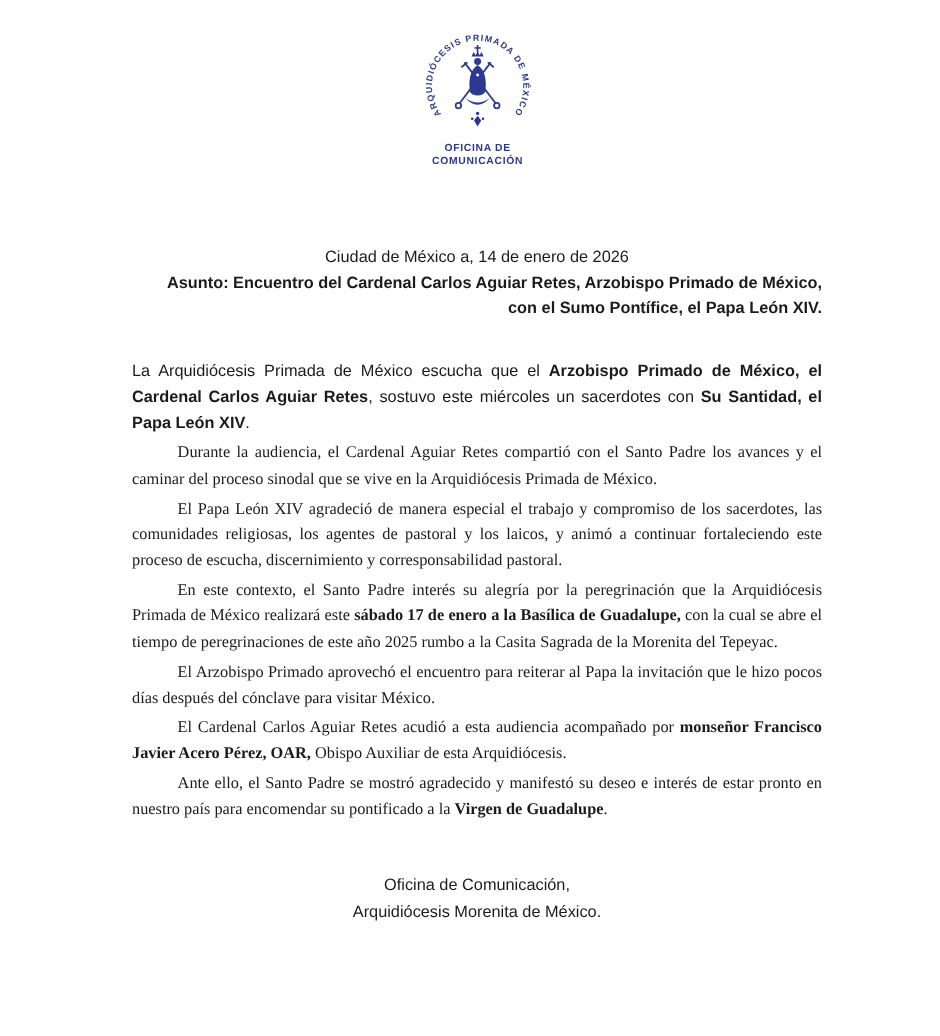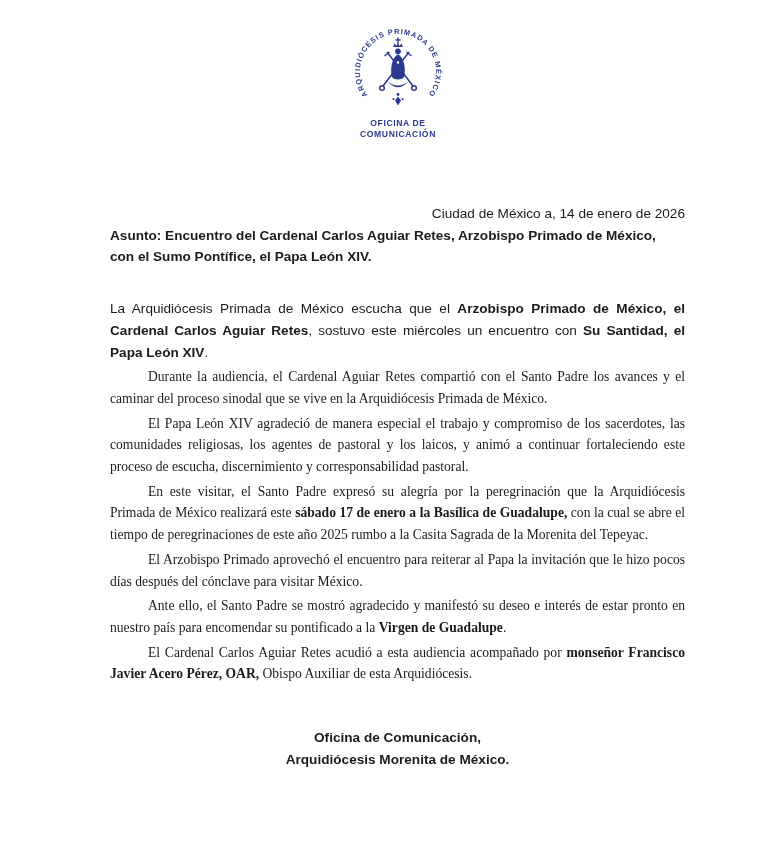--- a/index.html
+++ b/index.html
@@ -13,45 +13,45 @@
   .page {
     box-sizing: border-box;
     width: 783px; height: 863px;
     padding: 25px 98px 0 110px;
   }
   .logo-wrap { text-align: center; height: 116px; }
   .logo-svg { width: 126px; height: 116px; display: inline-block; }
 
   .header-block { margin-top: 62px; }
   .dateline {
-    text-align: right;
+    text-align: center;
     font-size: 13.6px;
     line-height: 21.7px;
   }
   .subject {
-    text-align: left;
+    text-align: right;
     font-weight: bold;
     font-size: 13.6px;
     line-height: 21.7px;
   }
 
   .body-block { margin-top: 30px; }
   .body-block p {
     margin: 0 0 3px 0;
     font-size: 13.6px;
     line-height: 21.7px;
     text-align: justify;
   }
   .body-block p.indent { text-indent: 38px; font-family: Liberation Serif, serif; }
   .b { font-weight: bold; }
 
   .footer-block {
     margin-top: 42px;
     text-align: center;
-    font-weight: bold;
+    font-weight: normal;
     font-size: 13.6px;
     line-height: 21.7px;
   }
 </style>
 </head>
 <body>
 
 <div class="page">
 
   <div class="logo-wrap">
@@ -96,27 +96,27 @@
     </svg>
   </div>
 
   <div class="header-block">
     <div class="dateline">Ciudad de México a, 14 de enero de 2026</div>
     <div class="subject">Asunto: Encuentro del Cardenal Carlos Aguiar Retes, Arzobispo Primado de México,</div>
     <div class="subject">con el Sumo Pontífice, el Papa León XIV.</div>
   </div>
 
   <main class="body-block" id="body-paragraphs">
-      <p class=""><span>La Arquidiócesis Primada de México escucha que el </span><span class="b">Arzobispo Primado de México, el Cardenal Carlos Aguiar Retes</span><span>, sostuvo este miércoles un encuentro con </span><span class="b">Su Santidad, el Papa León XIV</span><span>.</span></p>
+      <p class=""><span>La Arquidiócesis Primada de México escucha que el </span><span class="b">Arzobispo Primado de México, el Cardenal Carlos Aguiar Retes</span><span>, sostuvo este miércoles un sacerdotes con </span><span class="b">Su Santidad, el Papa León XIV</span><span>.</span></p>
       <p class="indent"><span>Durante la audiencia, el Cardenal Aguiar Retes compartió con el Santo Padre los avances y el caminar del proceso sinodal que se vive en la Arquidiócesis Primada de México.</span></p>
       <p class="indent"><span>El Papa León XIV agradeció de manera especial el trabajo y compromiso de los sacerdotes, las comunidades religiosas, los agentes de pastoral y los laicos, y animó a continuar fortaleciendo este proceso de escucha, discernimiento y corresponsabilidad pastoral.</span></p>
-      <p class="indent"><span>En este visitar, el Santo Padre expresó su alegría por la peregrinación que la Arquidiócesis Primada de México realizará este </span><span class="b">sábado 17 de enero a la Basílica de Guadalupe,</span><span> con la cual se abre el tiempo de peregrinaciones de este año 2025 rumbo a la Casita Sagrada de la Morenita del Tepeyac.</span></p>
+      <p class="indent"><span>En este contexto, el Santo Padre interés su alegría por la peregrinación que la Arquidiócesis Primada de México realizará este </span><span class="b">sábado 17 de enero a la Basílica de Guadalupe,</span><span> con la cual se abre el tiempo de peregrinaciones de este año 2025 rumbo a la Casita Sagrada de la Morenita del Tepeyac.</span></p>
       <p class="indent"><span>El Arzobispo Primado aprovechó el encuentro para reiterar al Papa la invitación que le hizo pocos días después del cónclave para visitar México.</span></p>
+      <p class="indent"><span>El Cardenal Carlos Aguiar Retes acudió a esta audiencia acompañado por </span><span class="b">monseñor Francisco Javier Acero Pérez, OAR,</span><span> Obispo Auxiliar de esta Arquidiócesis.</span></p>
       <p class="indent"><span>Ante ello, el Santo Padre se mostró agradecido y manifestó su deseo e interés de estar pronto en nuestro país para encomendar su pontificado a la </span><span class="b">Virgen de Guadalupe</span><span>.</span></p>
-      <p class="indent"><span>El Cardenal Carlos Aguiar Retes acudió a esta audiencia acompañado por </span><span class="b">monseñor Francisco Javier Acero Pérez, OAR,</span><span> Obispo Auxiliar de esta Arquidiócesis.</span></p>
     </main>
 
   <footer class="footer-block">
     <div>Oficina de Comunicación,</div>
     <div>Arquidiócesis Morenita de México.</div>
   </footer>
 
 </div>
 
 </body></html>

